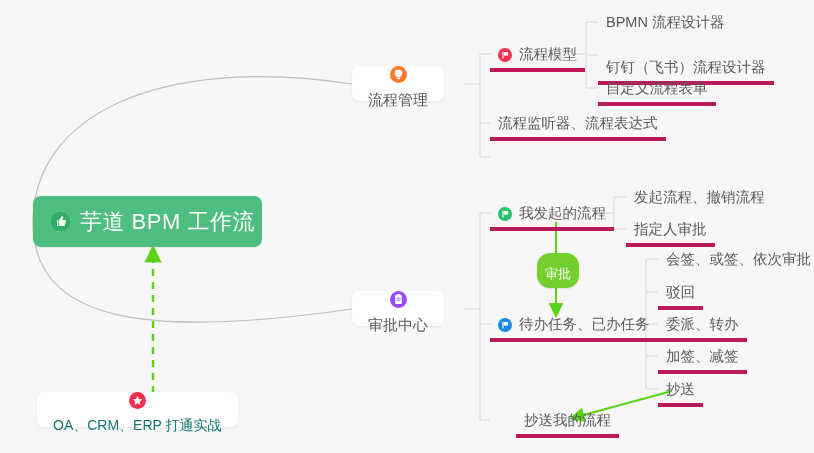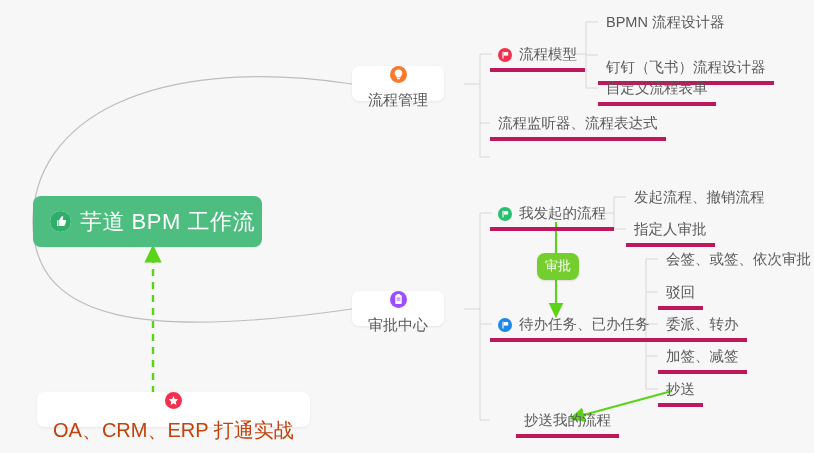--- a/index.html
+++ b/index.html
@@ -31,21 +31,21 @@
     display:flex;align-items:center;gap:8px;
     padding:0 16px;height:35px;
     box-shadow:0 1px 3px rgba(0,0,0,0.07);
     flex-direction:column;
   }
   .card .label{color:#595959;font-size:15px;}
 
   .n-liucheng{left:352px;top:66px;}
   .n-shenpi{left:352px;top:291px;}
   .n-oa{left:37px;top:392px;}
-  .n-oa .label{color:#c2410c;font-size:20px;}
+  .n-oa .label{color:#0f766e;font-size:14px;}
 
   
   .u{
     border-bottom:4px solid #be185d;
     padding:2px 8px 4px 8px;
     color:#5a5a5a;font-size:14.5px;
     display:flex;align-items:center;gap:7px;
   }
 
   
@@ -54,23 +54,23 @@
     display:inline-flex;align-items:center;justify-content:center;
     flex:0 0 auto;
   }
   .ic svg{display:block;}
   .ic-lg{width:21px;height:21px;}
   .ic-sm{width:14px;height:14px;}
 
   
   .pill{
     left:537px;top:253px;
-    background:#74ce2e;border-radius:8px;
+    background:#74ce2e;border-radius:13px;
     color:#ffffff;font-size:13px;
-    padding:4px 8px 5px 8px;
+    padding:12px 8px 5px 8px;
     box-shadow:0 1px 2px rgba(0,0,0,0.10);
   }
 </style>
 </head>
 <body>
 
 <div id="canvas">
 
   <svg class="links" viewBox="0 0 814 453" xmlns="http://www.w3.org/2000/svg">
 

